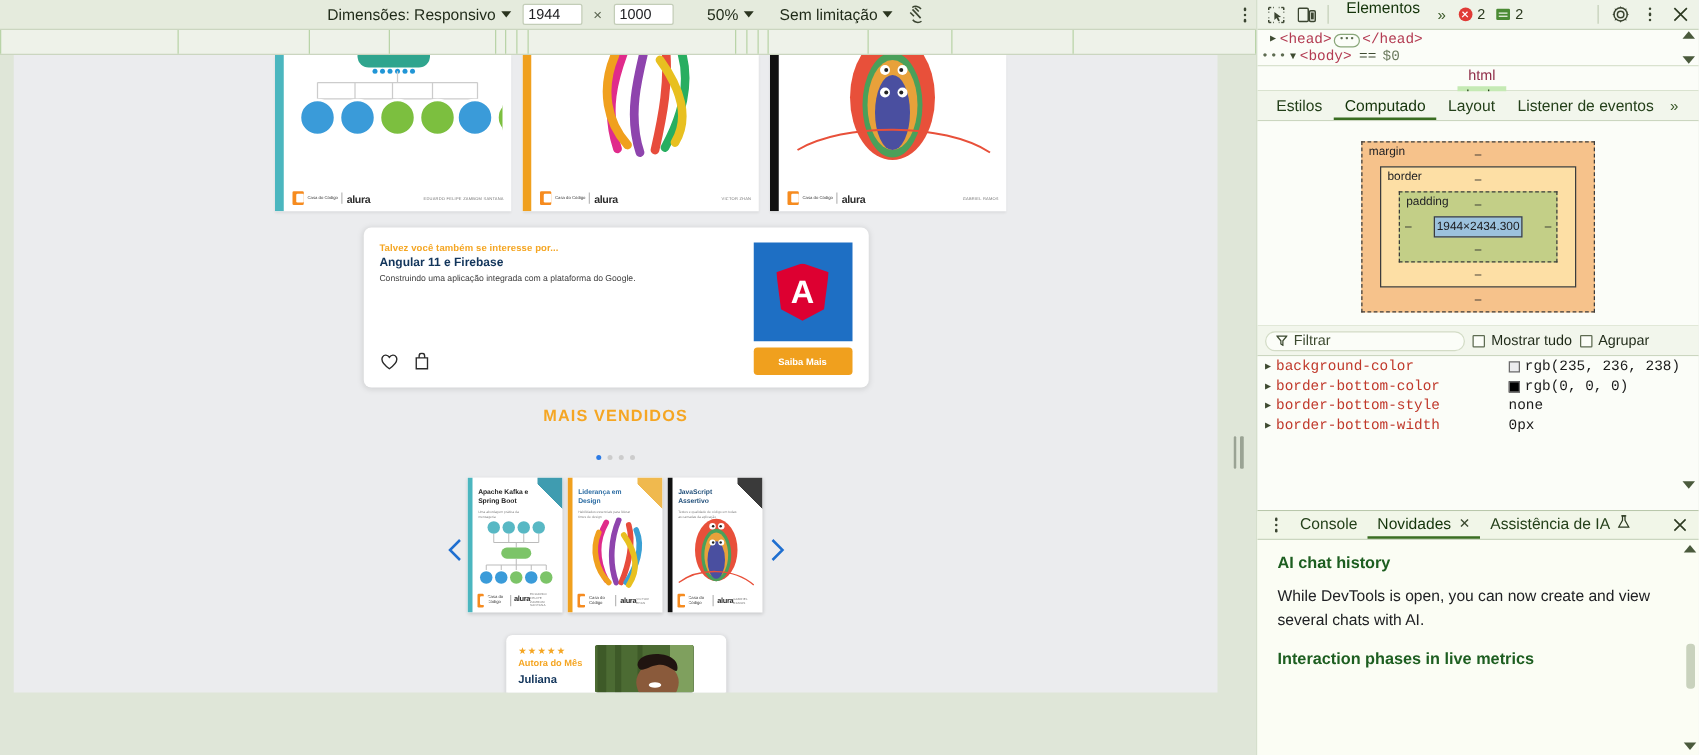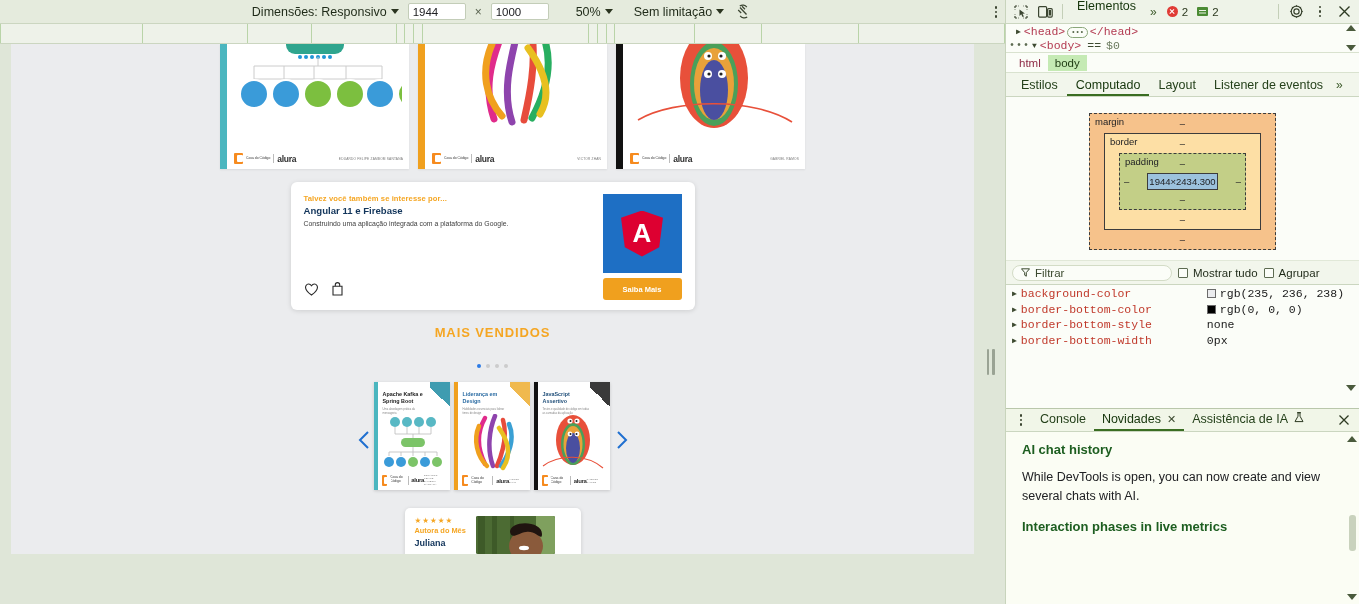--- a/index.html
+++ b/index.html
@@ -19,21 +19,21 @@
     height:24px; background:#e5ebdd; display:flex; align-items:center;
     border-bottom:1px solid #cbd6c0; position:relative;
   }
   .dt-center { position:absolute; left:0; right:0; display:flex; align-items:center;
     justify-content:center; gap:9px; height:24px; }
   .dt-label { font-size:12.5px; color:#1f2a18; white-space:nowrap; }
   .dt-select { display:flex; align-items:center; gap:4px; cursor:pointer; }
   .caret { width:0;height:0;border-left:4px solid transparent;border-right:4px solid transparent;
     border-top:5px solid #2a341f; display:inline-block; }
   .dim-input {
-    width:58px; height:17px; background:#fff; border:1px solid #c3cdb8; border-radius:2px;
+    width:48px; height:17px; background:#fff; border:1px solid #c3cdb8; border-radius:2px;
     font-size:11.5px; font-family:"Liberation Sans",sans-serif; color:#202124;
     padding:0 4px; text-align:left; outline:none;
   }
   .times { font-size:12px; color:#5a6450; }
   .flip-icon { width:20px;height:20px; display:flex;align-items:center;justify-content:center; cursor:pointer;}
   .dt-more { position:absolute; right:8px; top:0; height:24px; display:flex; align-items:center; cursor:pointer; }
   .kebab { display:flex; flex-direction:column; gap:2px; align-items:center;}
   .kebab i { width:2.5px;height:2.5px;border-radius:50%;background:#3b4531; display:block;}
 
   
@@ -145,21 +145,21 @@
   .tag { color:#b33b52; }
   .ell { display:inline-block; border:1px solid #8aa77a; border-radius:7px; font-size:7px;
      padding:0 3px; color:#5b6b4e; margin:0 2px; line-height:9px;}
   .dots-lead { color:#5d6b51; margin-left:3px; font-size:10px; letter-spacing:1px;}
   .eq { color:#3d4a30; margin-left:6px; } .dollar { color:#6b7a5e; margin-left:5px; }
   .tree-scroll { position:absolute; right:2px; top:0; bottom:0; width:12px; display:flex;
      flex-direction:column; justify-content:space-between; align-items:center; padding:1px 0;}
 
   
   .crumbs { height:20px; display:flex; align-items:center; border-bottom:1px solid #d9e2cf;
-     background:#fbfdf8; padding-left:6px; gap:0; }
+     background:#fbfdf8; padding-left:6px; gap:0;flex-direction:column; }
   .crumb { font-size:11.5px; padding:2px 7px; color:#8e2b46; cursor:pointer;}
   .crumb.sel { background:#c5eab4; color:#1e3a12; }
 
   
   .side-tabs { height:24px; display:flex; align-items:center; border-bottom:1px solid #cbd6c0;
      background:#f2f6ec; padding-left:6px; }
   .stab { font-size:12.5px; padding:0 9px; height:23px; line-height:24px; cursor:pointer;
      color:#24401a; border-bottom:2px solid transparent;}
   .stab.active { border-bottom-color:#3a6d22; color:#14340a;}
 

